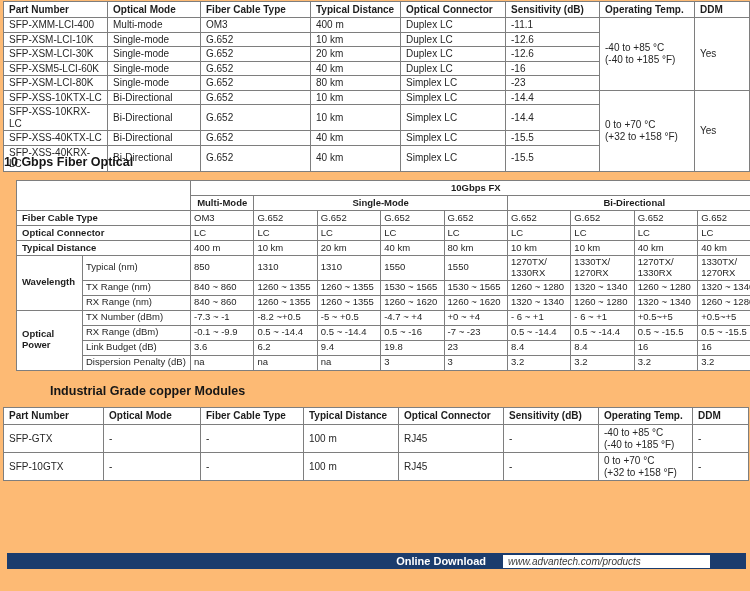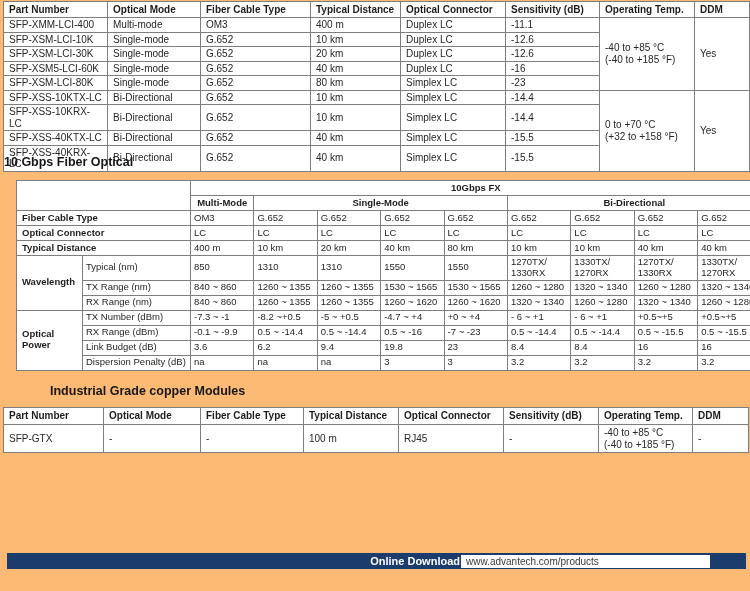--- a/index.html
+++ b/index.html
@@ -40,26 +40,26 @@
   .t3 tbody tr { height:28px; }
 
   h2.section { position:absolute; left:4px; font-size:12.5px; line-height:14px; font-weight:bold; color:#161616; letter-spacing:0; }
   #sec2-title { top:155px; }
   #sec3-title { top:384px;padding-left:46px; }
 
   .footer-bar {
     position:absolute; left:7px; top:553px; width:739px; height:16px;
     background:#1b3c6d;
     display:flex; align-items:center; justify-content:flex-end;
-    padding-right:36px; gap:1px;
+    padding-right:36px; gap:17px;
   }
   .footer-label { color:#ffffff; font-weight:bold; font-size:11px; white-space:nowrap; }
   .url-box {
     background:#ffffff; color:#3a3a3a; font-size:10px; line-height:13px;
-    width:249px; height:13px; padding:0 5px; overflow:hidden; white-space:nowrap;
+    width:207px; height:13px; padding:0 5px; overflow:hidden; white-space:nowrap;font-style:italic;
   }
 </style>
 </head>
 <body>
 
 <div class="page">
 
   <table class="tbl t1">
     <colgroup>
       <col style="width:104px">
@@ -350,20 +350,31 @@
         <td>SFP-GTX</td>
         <td>-</td>
         <td>-</td>
         <td>100 m</td>
         <td>RJ45</td>
         <td>-</td>
         <td>-40 to +85 °C
 (-40 to +185 °F)</td>
         <td>-</td>
       </tr>
+      <tr>
+        <td>SFP-10GTX</td>
+        <td>-</td>
+        <td>-</td>
+        <td>100 m</td>
+        <td>RJ45</td>
+        <td>-</td>
+        <td>0 to +70 °C
+(+32 to +158 °F)</td>
+        <td>-</td>
+      </tr>
     </tbody>
   </table>
 
   <div class="footer-bar">
     <span class="footer-label">Online Download</span>
     <span class="url-box">www.advantech.com/products</span>
   </div>
 
 </div>
 

